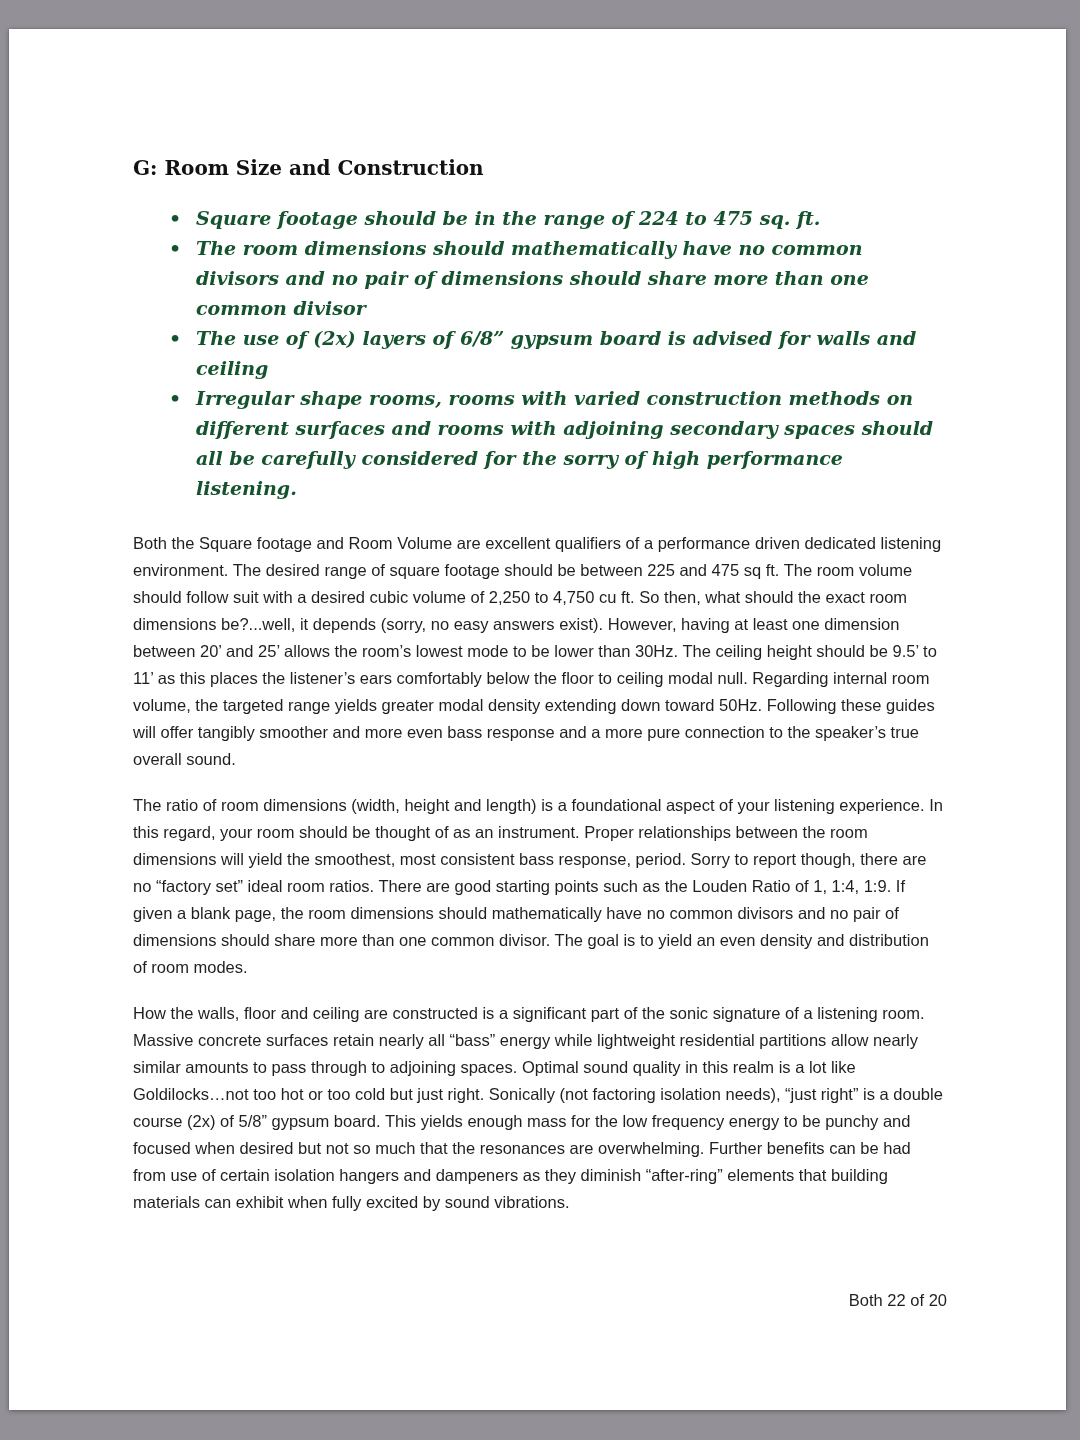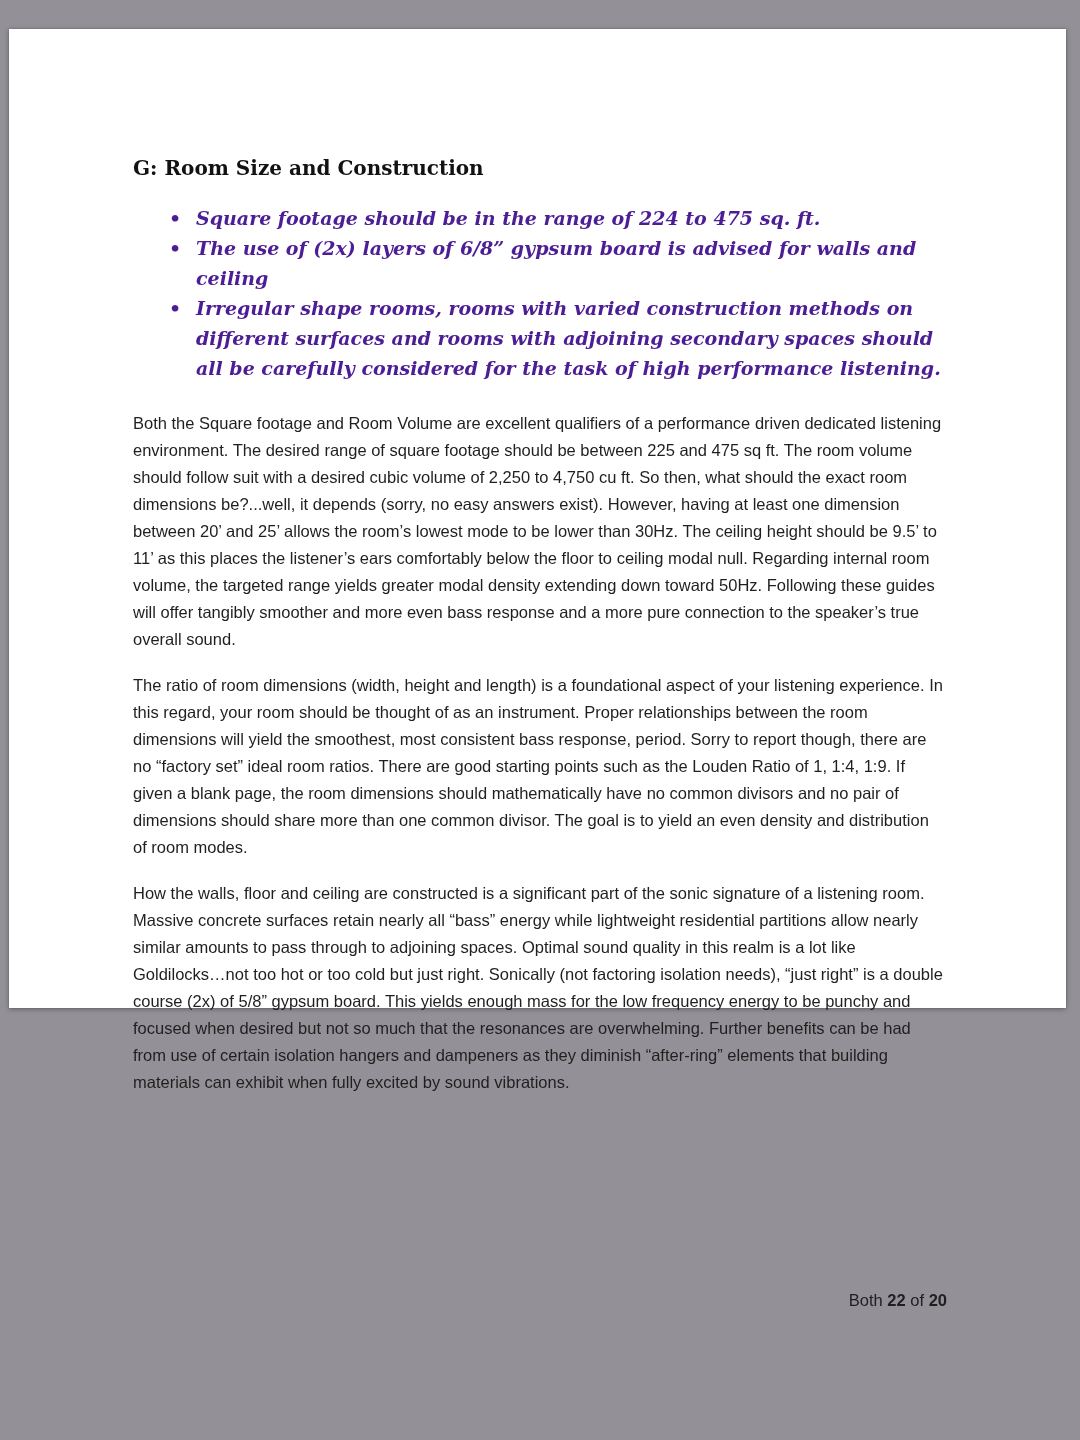--- a/index.html
+++ b/index.html
@@ -12,21 +12,21 @@
   }
   .viewer-canvas {
     position: absolute;
     inset: 0;
   }
   .page {
     position: absolute;
     left: 9px;
     top: 29px;
     width: 1057px;
-    height: 979px;
+    height: 1381px;
     background: #ffffff;
     box-shadow: 0 1px 5px rgba(0,0,0,0.35), 0 0 1px rgba(0,0,0,0.25);
   }
   .content {
     position: absolute;
     left: 124px;
     top: 127px;
     width: 814px;
   }
   .heading {
@@ -43,21 +43,21 @@
     padding: 0;
   }
   ul.bullets li {
     position: relative;
     padding-left: 63px;
     font-family: "DejaVu Serif", serif;
     font-weight: 700;
     font-style: italic;
     font-size: 19px;
     line-height: 30px;
-    color: #4c1d95;
+    color: #14532d;
   }
   ul.bullets li::before {
     content: "\2022";
     position: absolute;
     left: 36px;
     top: 0;
     font-style: normal;
     font-size: 19px;
   }
   p.body-par {
@@ -69,35 +69,36 @@
   }
   .footer {
     position: absolute;
     top: 1262px;
     right: 119px;
     font-family: "Liberation Sans", sans-serif;
     font-size: 16.5px;
     color: #1f1f1f;
     white-space: pre;
   }
-  .footer .bold { font-weight: 700; }
+  .footer .bold { font-weight: 400; }
 </style>
 </head>
 <body>
 
 <div class="viewer-canvas">
   <div class="page">
     <div class="content">
 
       <h1 class="heading">G: Room Size and Construction</h1>
 
       <ul class="bullets">
         <li>Square footage should be in the range of 224 to 475 sq. ft.</li>
+        <li>The room dimensions should mathematically have no common divisors and no pair of dimensions should share more than one common divisor</li>
         <li>The use of (2x) layers of 6/8” gypsum board is advised for walls and ceiling</li>
-        <li>Irregular shape rooms, rooms with varied construction methods on different surfaces and rooms with adjoining secondary spaces should all be carefully considered for the task of high performance listening.</li>
+        <li>Irregular shape rooms, rooms with varied construction methods on different surfaces and rooms with adjoining secondary spaces should all be carefully considered for the sorry of high performance listening.</li>
       </ul>
 
       <p class="body-par">Both the Square footage and Room Volume are excellent qualifiers of a performance driven dedicated listening environment.  The desired range of square footage should be between 225 and 475 sq ft.  The room volume should follow suit with a desired cubic volume of 2,250 to 4,750 cu ft.  So then, what should the exact room dimensions be?...well, it depends (sorry, no easy answers exist).  However, having at least one dimension between 20’ and 25’ allows the room’s lowest mode to be lower than 30Hz.  The ceiling height should be 9.5’ to 11’ as this places the listener’s ears comfortably below the floor to ceiling modal null.  Regarding internal room volume, the targeted range yields greater modal density extending down toward 50Hz.  Following these guides will offer tangibly smoother and more even bass response and a more pure connection to the speaker’s true overall sound.</p>
       <p class="body-par">The ratio of room dimensions (width, height and length) is a foundational aspect of your listening experience.  In this regard, your room should be thought of as an instrument. Proper relationships between the room dimensions will yield the smoothest, most consistent bass response, period. Sorry to report though, there are no “factory set” ideal room ratios.  There are good starting points such as the Louden Ratio of 1, 1:4, 1:9.  If given a blank page, the room dimensions should mathematically have no common divisors and no pair of dimensions should share more than one common divisor.  The goal is to yield an even density and distribution of room modes.</p>
       <p class="body-par">How the walls, floor and ceiling are constructed is a significant part of the sonic signature of a listening room.  Massive concrete surfaces retain nearly all “bass” energy while lightweight residential partitions allow nearly similar amounts to pass through to adjoining spaces.  Optimal sound quality in this realm is a lot like Goldilocks…not too hot or too cold but just right.  Sonically (not factoring isolation needs), “just right” is a double course (2x) of 5/8” gypsum board.  This yields enough mass for the low frequency energy to be punchy and focused when desired but not so much that the resonances are overwhelming.  Further benefits can be had from use of certain isolation hangers and dampeners as they diminish “after-ring” elements that building materials can exhibit when fully excited by sound vibrations.</p>
 
     </div>
 
     <div class="footer"><span>Both </span><span class="bold">22</span><span> of </span><span class="bold">20</span></div>
   </div>

